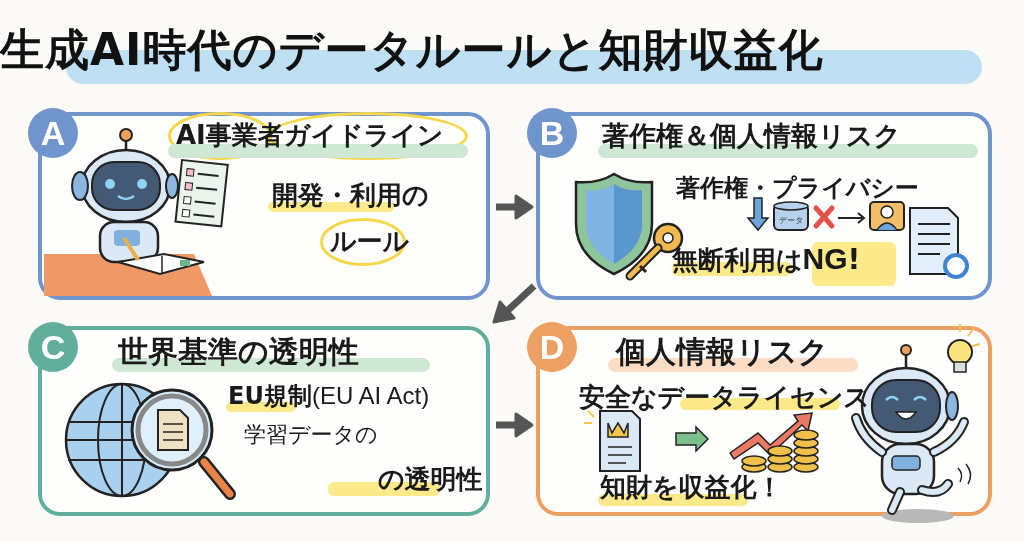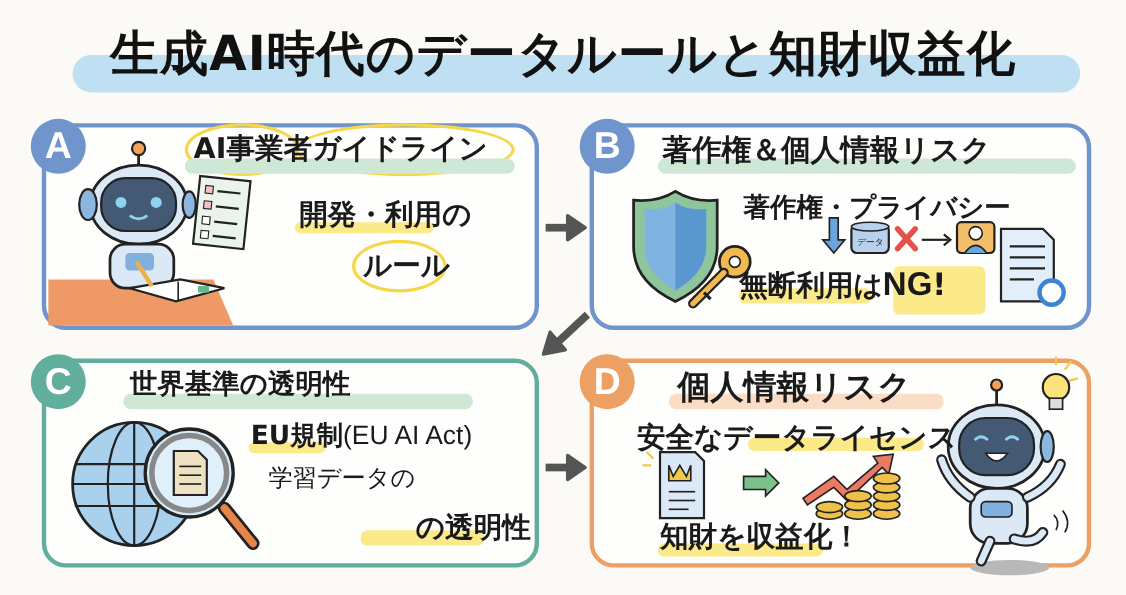--- a/index.html
+++ b/index.html
@@ -4,21 +4,21 @@
 <style>
   * { box-sizing: border-box; margin: 0; padding: 0; }
   html, body { width: 1024px; height: 541px; overflow: hidden; }
   body {
     background: #fbfaf6;
     font-family: "DejaVu Sans", sans-serif;
     color: #1a1a1a;
     position: relative;
   }
   .title-wrap {
-    position: absolute; left: 0; top: 18px; width: 1024px; text-align: center;
+    position: absolute; left: 0; top: 18px; width: 1024px; text-align: left;
   }
   .title-highlight {
     position: absolute; left: 66px; top: 50px; width: 916px; height: 34px;
     background: #bfe0f2; border-radius: 17px;
   }
   .title {
     position: relative; font-size: 44px; font-weight: bold; letter-spacing: 1px;
     line-height: 64px; color: #111;
   }
   .panel {
@@ -162,21 +162,21 @@
 
 <div class="yellow-mark" style="left:672px;top:262px;width:120px;height:14px;"></div>
 <div class="yellow-mark" style="left:812px;top:242px;width:84px;height:44px;"></div>
 <div class="txt" style="left:672px;top:242px;font-size:26px;">
   <span>無断利用は</span><span style="font-size:30px;font-family:'Liberation Sans',sans-serif;">NG</span><span style="font-size:28px;">!</span>
 </div>
 
 <div class="panel panel-c"></div>
 <div class="badge badge-c">C</div>
 <div class="hl-bar" style="left:112px;top:358px;width:318px;background:#cfe8d6;"></div>
-<div class="heading" style="left:118px;top:332px;font-size:25px;">世界基準の透明性</div>
+<div class="heading" style="left:118px;top:332px;font-size:30px;">世界基準の透明性</div>
 
 <svg class="arrow" style="left:62px;top:378px;" width="180" height="130">
   <g>
     <circle cx="60" cy="62" r="56" fill="#a9d1ee" stroke="#222" stroke-width="2.5"></circle>
     <ellipse cx="60" cy="62" rx="24" ry="56" fill="none" stroke="#222" stroke-width="2"></ellipse>
     <line x1="60" y1="6" x2="60" y2="118" stroke="#222" stroke-width="2"></line>
     <line x1="6" y1="44" x2="114" y2="44" stroke="#222" stroke-width="2"></line>
     <line x1="4" y1="62" x2="116" y2="62" stroke="#222" stroke-width="2"></line>
     <line x1="6" y1="82" x2="114" y2="82" stroke="#222" stroke-width="2"></line>
   </g>

